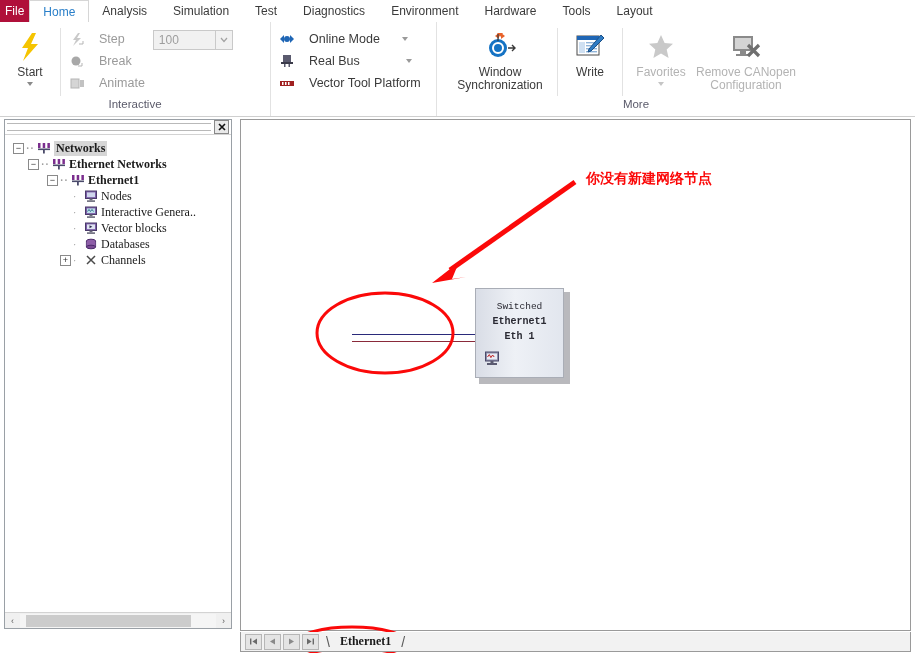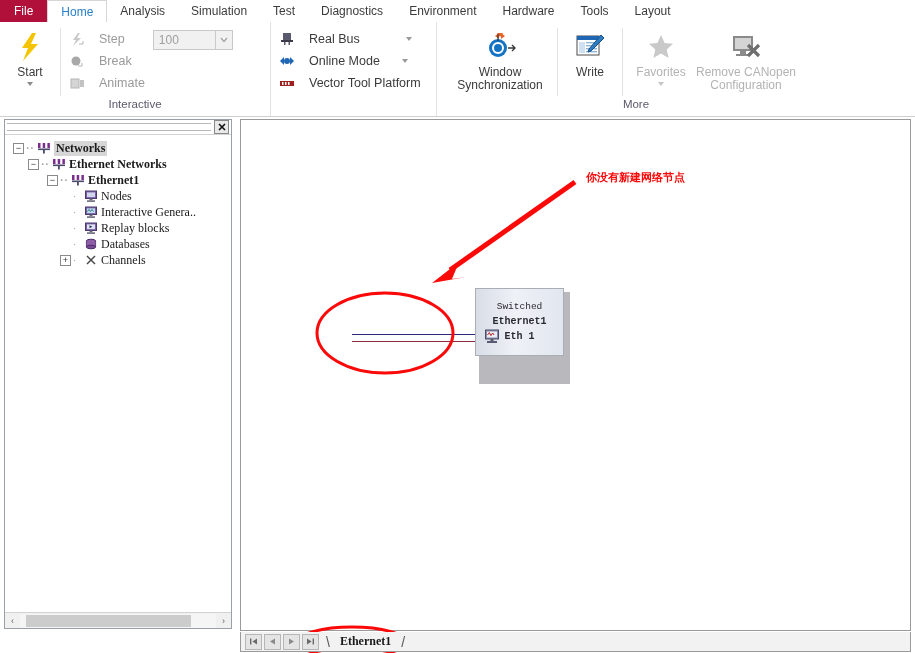--- a/index.html
+++ b/index.html
@@ -23,21 +23,21 @@
     left: 0; top: 0;
     width: 915px; height: 22px;
     background: #ffffff;
     border-bottom: 1px solid #d6d6d6;
   }
   .tabbar-inner { display: flex; align-items: stretch; height: 22px; }
   .tab-file {
     background: #b0103a;
     color: #ffffff;
     font-size: 12px;
-    padding: 0 14px;
+    padding: 0 5px;
     display: flex; align-items: center;
     justify-content: center;
   }
   .tab {
     padding: 0 13px;
     display: flex; align-items: center;
     font-size: 12px;
     color: #3b3b3b;
     background: transparent;
   }
@@ -258,21 +258,21 @@
     left: 475px; top: 288px;
     width: 95px; height: 96px;
   }
   .nb-shadow {
     position: absolute; left: 4px; top: 4px;
     width: 91px; height: 92px;
     background: #b9b9bd;
   }
   .nb-face {
     position: absolute; left: 0; top: 0;
-    width: 89px; height: 68px;
+    width: 89px; height: 90px;
     background: linear-gradient(to right, #d9dde6 0%, #eef1f6 45%, #e2e6ee 100%);
     border: 1px solid #a9adb6;
     box-sizing: border-box;
   }
   .nb-txt {
     text-align: center;
     font-family: "Liberation Mono", monospace;
     font-size: 9.5px;
     color: #2a2a33;
     line-height: 15px;
@@ -287,21 +287,21 @@
     position: absolute;
     height: 0;
     border-top-width: 1px;
     border-top-style: solid;
   }
 
   
   .anno-text {
     position: absolute;
     left: 586px; top: 170px;
-    font-size: 11px;
+    font-size: 14px;
     font-weight: bold;
     color: #fb0909;
     white-space: nowrap;
     font-family: "DejaVu Sans", sans-serif;
   }
   .anno-svg { position: absolute; left: 0; top: 0; pointer-events: none; }
 
   
   .botbar {
     position: absolute;
@@ -407,39 +407,39 @@
       </div>
       <div class="rib-label" style="width:270px;">Interactive</div>
     </div>
 
     <div class="rib-group" style="width:165px;">
       <div class="rib-content">
         <div class="smallcol" style="width:100%;">
           <div class="smallrow enabled">
             <span class="sicon">
               <svg width="16" height="14" viewBox="0 0 16 14">
+                <polygon points="1,7 5,3 5,11" fill="#1F66B5"></polygon>
+                <polygon points="15,7 11,3 11,11" fill="#1F66B5"></polygon>
+                <circle cx="8" cy="7" r="3" fill="#1F66B5"></circle>
+              </svg>
+            </span>
+            <span class="slab">Online Mode</span>
+            <span class="rowcaret" style="margin-left:14px;"></span>
+          </div>
+          <div class="smallrow enabled">
+            <span class="sicon">
+              <svg width="16" height="14" viewBox="0 0 16 14">
                 <rect x="4" y="1" width="8" height="7" fill="#5a5a6e"></rect>
                 <rect x="2" y="8" width="12" height="2" fill="#3b3b4a"></rect>
                 <rect x="5" y="10" width="1.5" height="3" fill="#5a5a6e"></rect>
                 <rect x="9.5" y="10" width="1.5" height="3" fill="#5a5a6e"></rect>
               </svg>
             </span>
             <span class="slab">Real Bus</span>
             <span class="rowcaret" style="margin-left:38px;"></span>
-          </div>
-          <div class="smallrow enabled">
-            <span class="sicon">
-              <svg width="16" height="14" viewBox="0 0 16 14">
-                <polygon points="1,7 5,3 5,11" fill="#1F66B5"></polygon>
-                <polygon points="15,7 11,3 11,11" fill="#1F66B5"></polygon>
-                <circle cx="8" cy="7" r="3" fill="#1F66B5"></circle>
-              </svg>
-            </span>
-            <span class="slab">Online Mode</span>
-            <span class="rowcaret" style="margin-left:14px;"></span>
           </div>
           <div class="smallrow enabled">
             <span class="sicon">
               <svg width="16" height="14" viewBox="0 0 16 14">
                 <rect x="1" y="5" width="14" height="5" fill="#A02020"></rect>
                 <rect x="3" y="6" width="1.5" height="3" fill="#ffffff"></rect>
                 <rect x="6" y="6" width="1.5" height="3" fill="#ffffff"></rect>
                 <rect x="9" y="6" width="1.5" height="3" fill="#ffffff"></rect>
               </svg>
             </span>
@@ -612,21 +612,21 @@
       <span class="dots">·</span>
       <span class="ticon">
         <svg width="14" height="13" viewBox="0 0 14 13">
           <rect x="1.5" y="1" width="11" height="7.5" fill="#7B5EA8" stroke="#4a3a6a"></rect>
           <rect x="3" y="2.4" width="8" height="4.7" fill="#dfe4f2"></rect>
           <polygon points="5.5,3.2 5.5,6.3 8.3,4.75" fill="#2a2a4a"></polygon>
           <rect x="5.5" y="8.5" width="3" height="1.8" fill="#6a6a7a"></rect>
           <rect x="3" y="10.3" width="8" height="1.6" fill="#6a6a7a"></rect>
         </svg>
       </span>
-      <span>Replay blocks</span>
+      <span>Vector blocks</span>
     </div>
 
     <div class="tnode leaf" style="padding-left:62px;">
       <span class="dots">·</span>
       <span class="ticon">
         <svg width="14" height="13" viewBox="0 0 14 13">
           <ellipse cx="7" cy="3" rx="4.6" ry="1.8" fill="#8E5EA8" stroke="#4a2a6a"></ellipse>
           <rect x="2.4" y="3" width="9.2" height="6" fill="#8E5EA8" stroke="none"></rect>
           <ellipse cx="7" cy="9" rx="4.6" ry="1.8" fill="#7a4a94" stroke="#4a2a6a"></ellipse>
           <path d="M2.4 3 v6 M11.6 3 v6" stroke="#4a2a6a" stroke-width="0.8"></path>

